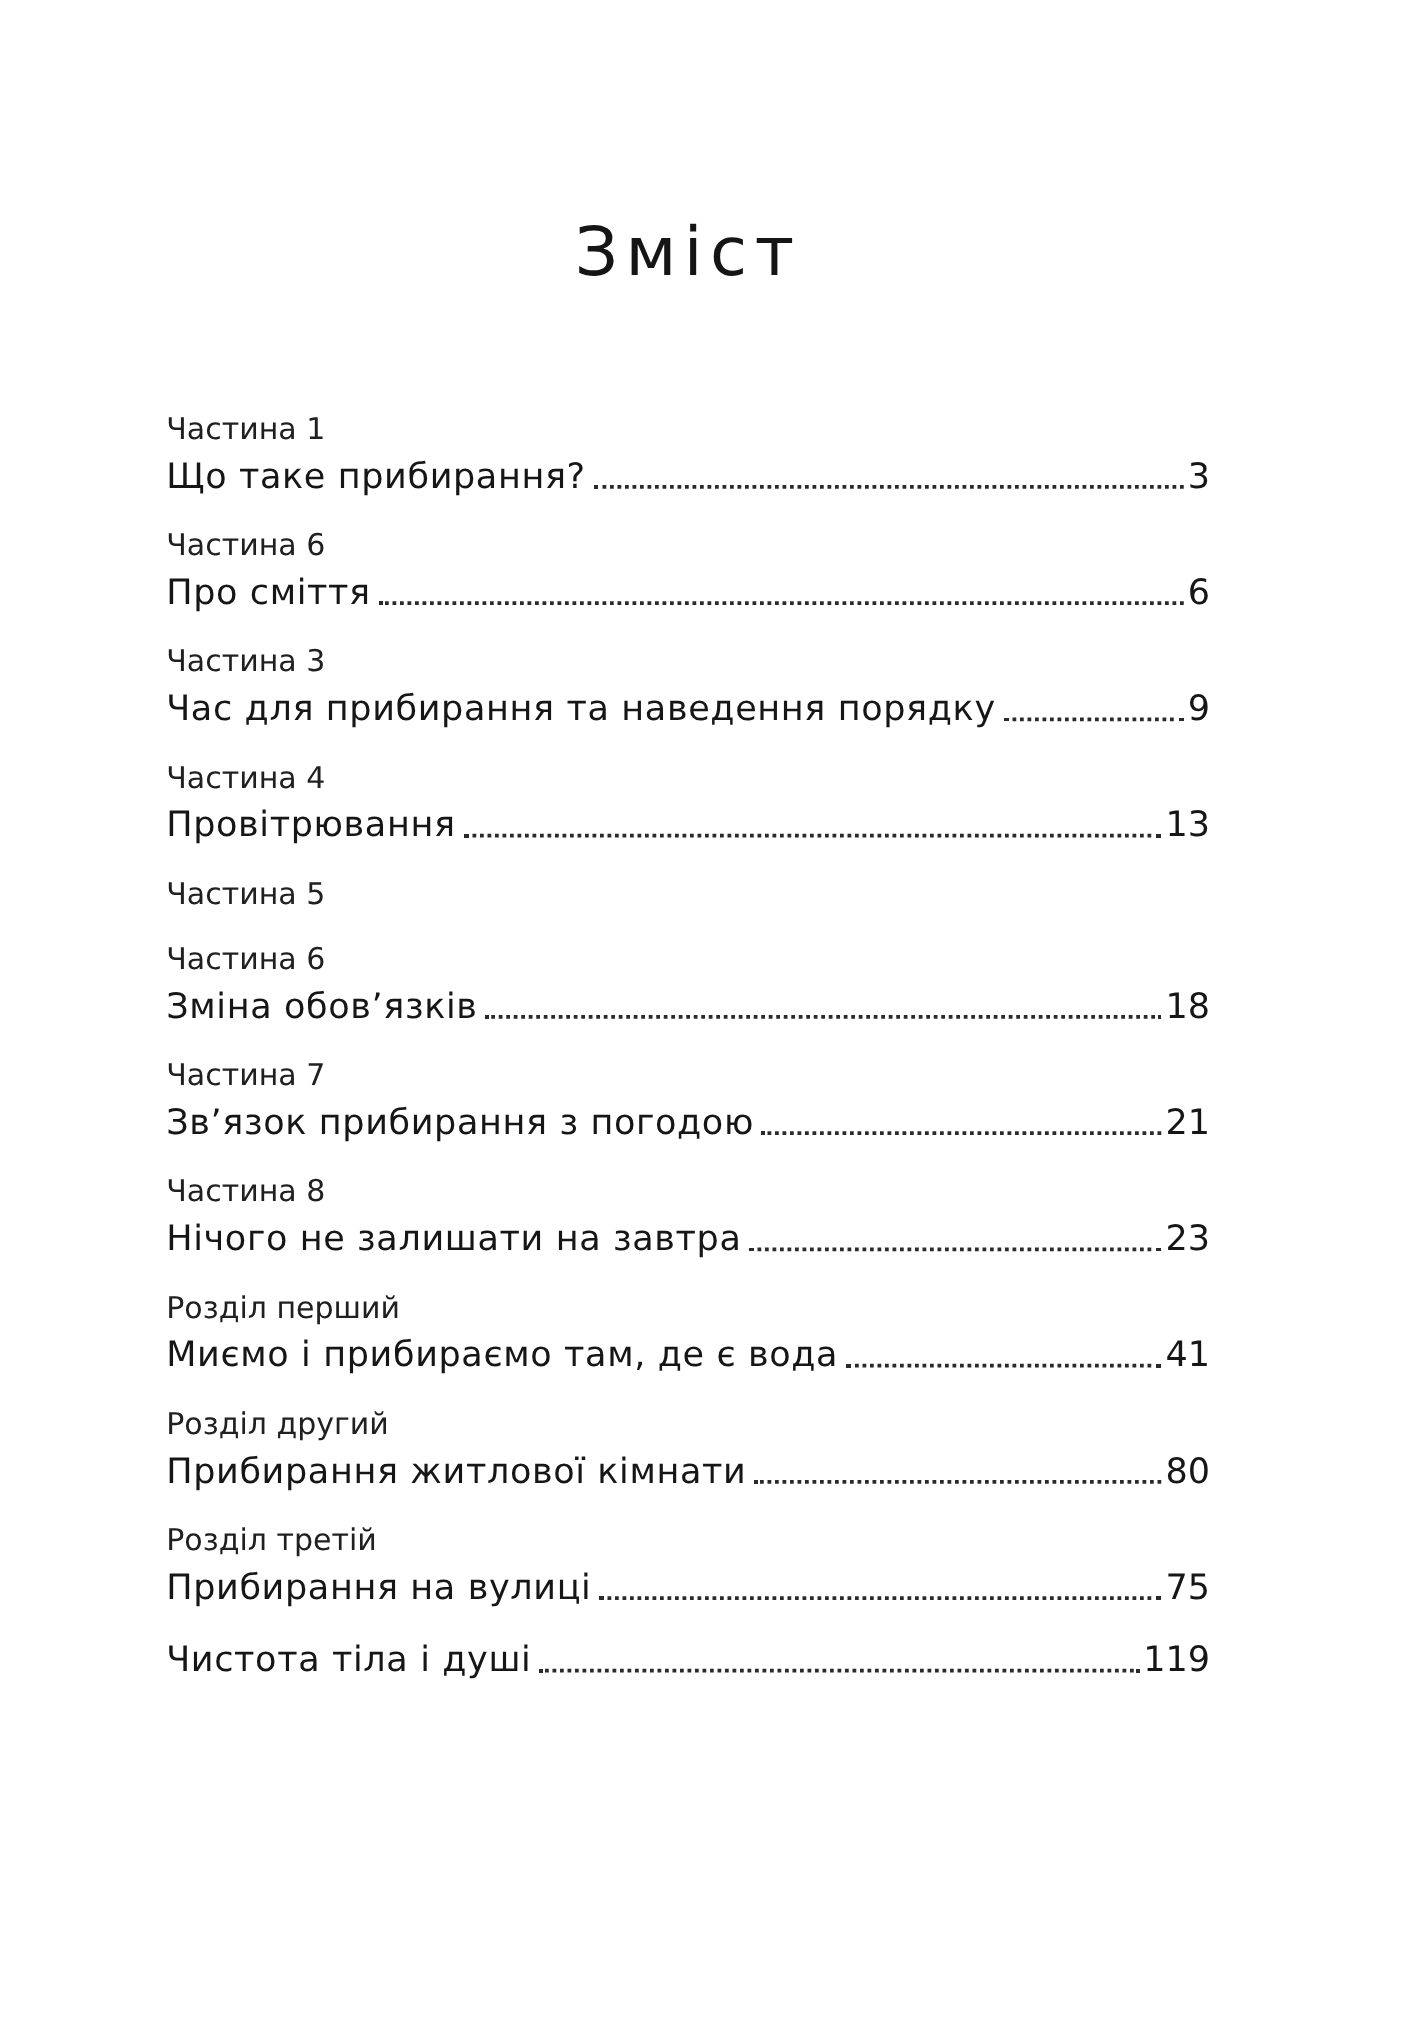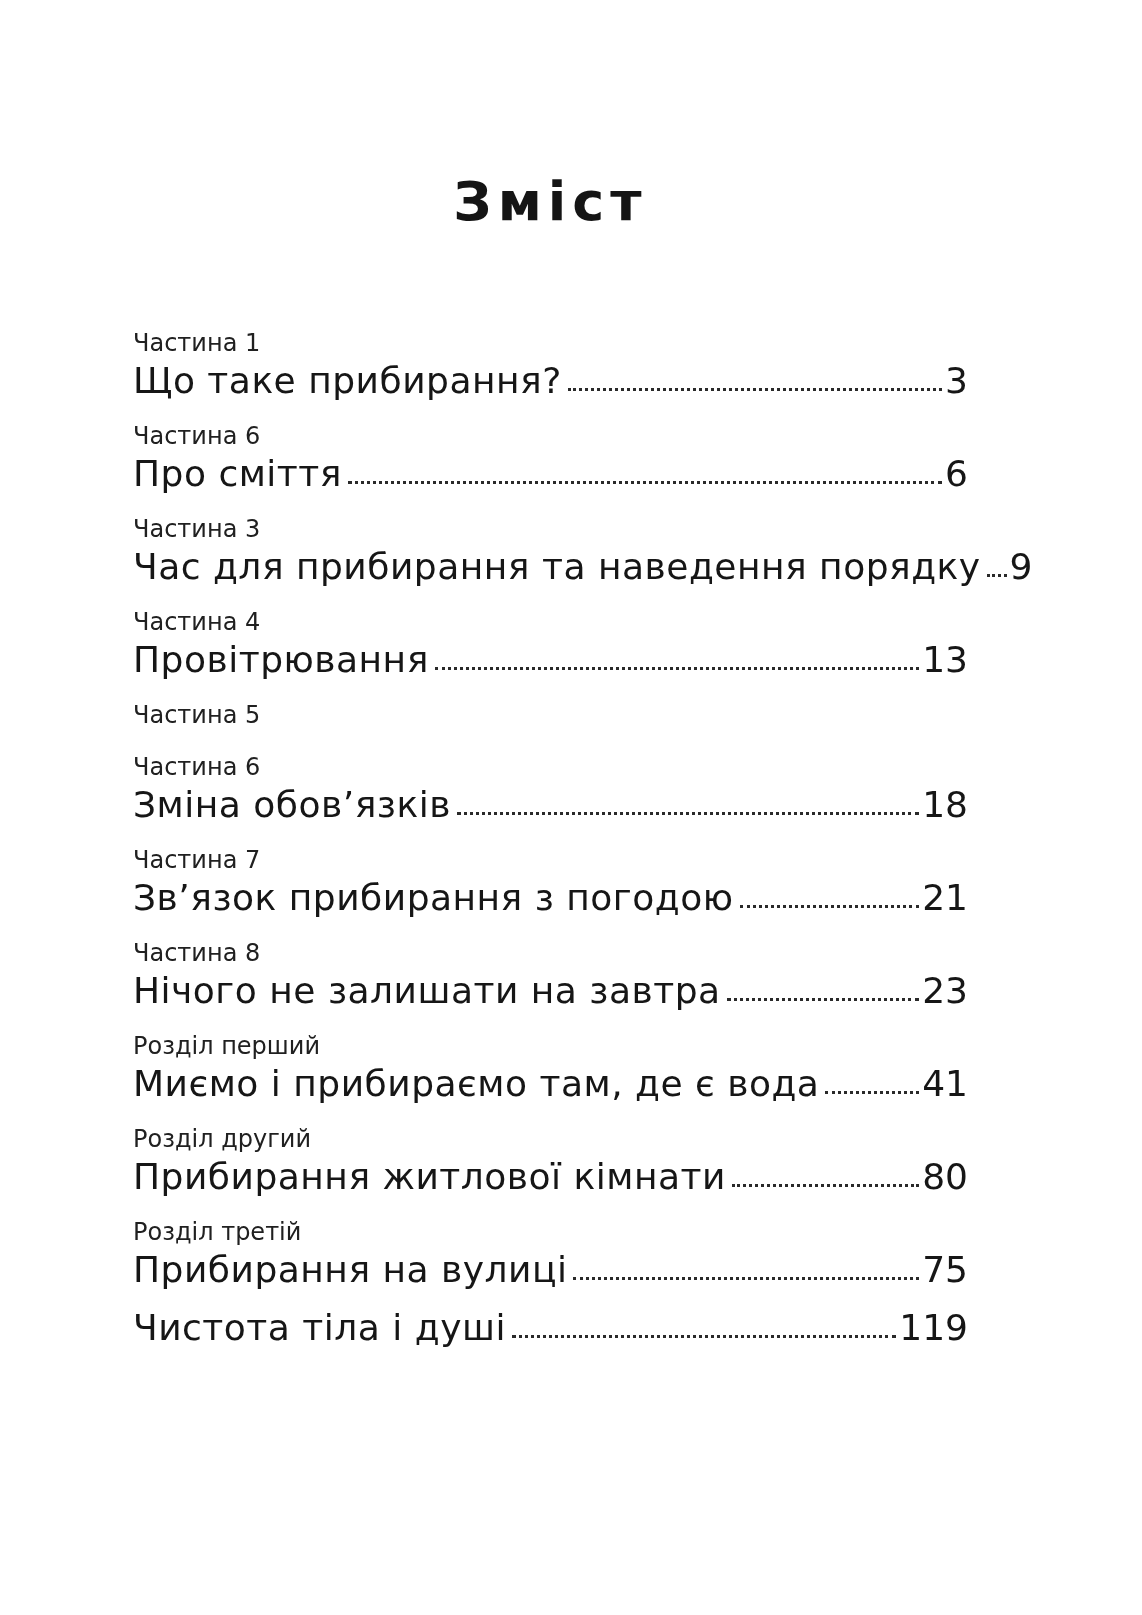--- a/index.html
+++ b/index.html
@@ -16,41 +16,41 @@
     color: #1c1c1c;
     font-family: "DejaVu Sans", sans-serif;
     box-sizing: border-box;
     padding: 172px 174px 40px 133px;
     overflow: hidden;
   }
   .page-title {
     margin: 0 0 98px 0;
     text-align: center;
     font-size: 54px;
-    font-weight: 700;
+    font-weight: 400;
     letter-spacing: 6px;
     line-height: 1.1;
     color: #151515;
   }
   .toc {
     display: block;
   }
   .entry {
     margin: 0 0 24px 0;
   }
   .entry-label {
     font-size: 24px;
     line-height: 28px;
     margin-bottom: 7px;
     color: #202020;
   }
   .entry-row {
     display: flex;
     align-items: flex-end;
-    font-size: 36px;
+    font-size: 28px;
     line-height: 34px;
     color: #161616;
     white-space: nowrap;
   }
   .entry-title {
     flex: 0 0 auto;
     letter-spacing: 0.5px;
   }
   .dots {
     flex: 1 1 auto;

